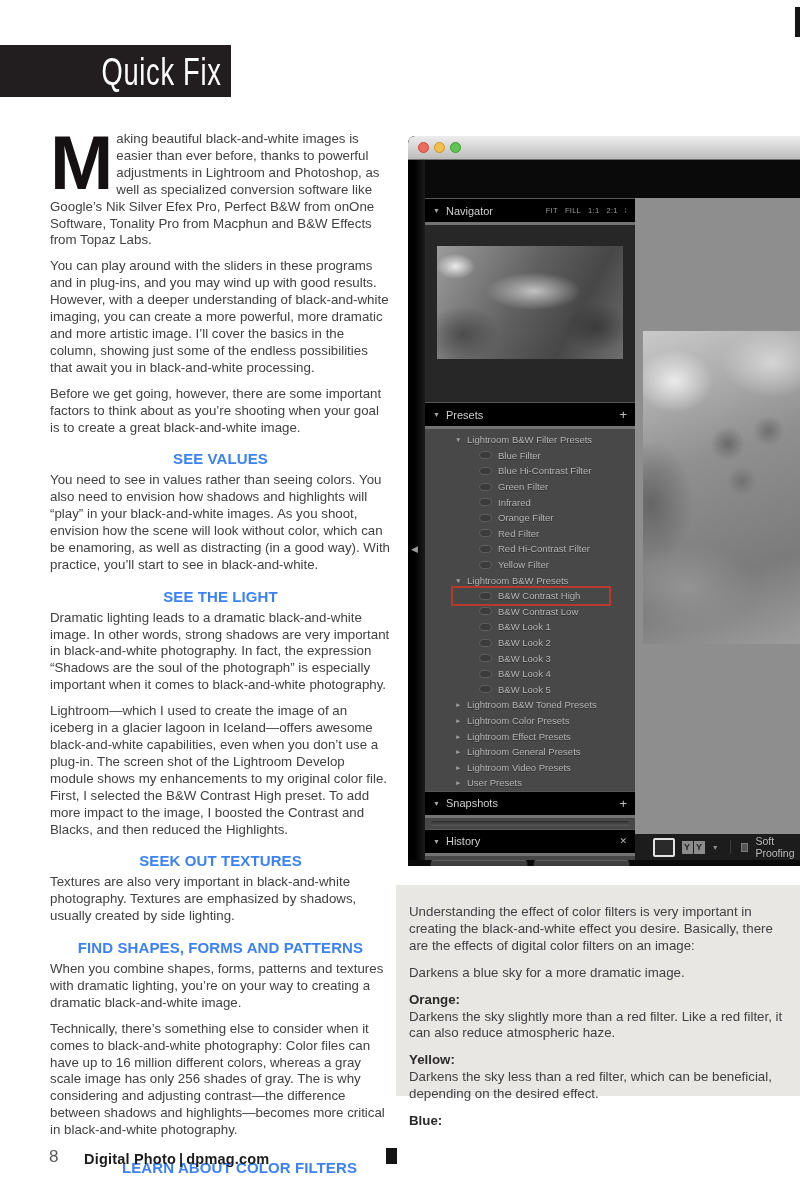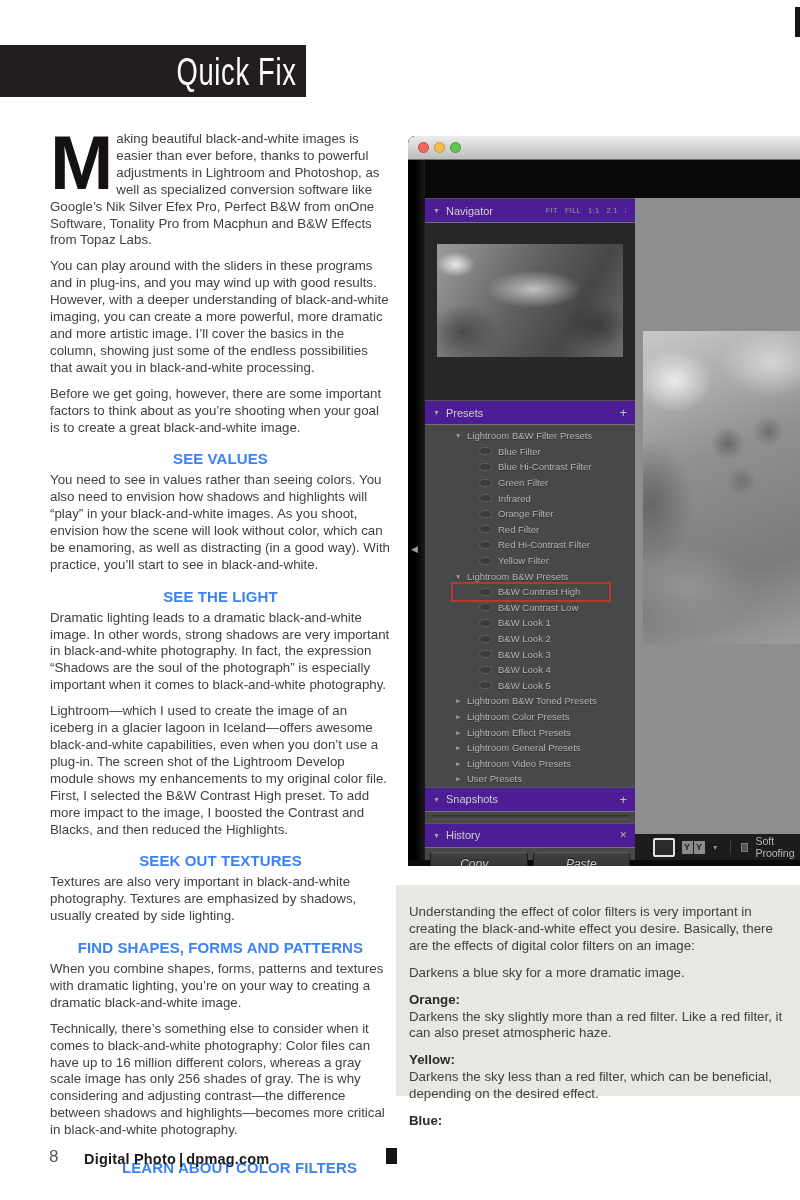--- a/index.html
+++ b/index.html
@@ -1,19 +1,19 @@
 <!DOCTYPE html>
 <html><head>
 <meta charset="utf-8">
 <style>
   html,body{margin:0;padding:0;width:800px;height:1200px;overflow:hidden;background:#fff;
     font-family:"Liberation Sans",sans-serif;}
 
   
-  .qf-bar{position:absolute;left:0;top:45px;width:306px;height:52px;background:#221e1f;}
+  .qf-bar{position:absolute;left:0;top:45px;width:231px;height:52px;background:#221e1f;}
   .qf-title{position:absolute;right:9px;top:5px;color:#fff;font-size:39px;font-weight:400;
     transform:scaleX(.70);transform-origin:right center;letter-spacing:1px;white-space:nowrap;}
   .corner-mark{position:absolute;right:0;top:7px;width:5px;height:30px;background:#161616;}
 
   
   .article{position:absolute;left:50px;top:131px;width:341px;color:#414042;
     font-size:13.3px;line-height:16.9px;}
   .article p{margin:0 0 9px;}
   .dropcap{float:left;font-size:76px;line-height:56px;font-weight:bold;color:#151112;
     margin:4px 7px 0 0;letter-spacing:-4px;}
@@ -29,21 +29,21 @@
   .tl.close{background:#ee6a5f;border:1px solid #c6473c;}
   .tl.min{background:#f5bf4f;border:1px solid #c9942a;}
   .tl.zoom{background:#61c554;border:1px solid #3e9a33;}
   .lr-rail{position:absolute;left:0;top:24px;width:17px;height:700px;
     background:linear-gradient(90deg,#000 40%,#1c1c1c);}
   .rail-arrow{position:absolute;left:3px;top:384px;color:#9c9c9c;font-size:9px;}
 
   .lr-panel{position:absolute;left:17px;top:62px;width:210px;height:662px;background:#474747;
     display:flex;flex-direction:column;}
   .panel-head{height:23px;flex:0 0 23px;display:flex;align-items:center;padding:0 8px;
-    background:#4c1d95;color:#cfcfcf;font-size:11px;border-bottom:1px solid #737373;
+    background:#000000;color:#cfcfcf;font-size:11px;border-bottom:3px solid #737373;
     border-top:1px solid #565656;}
   .panel-head .tri{font-size:7px;color:#a5a5a5;margin-right:6px;}
   .panel-head .grow{flex:1;}
   .nav-zooms{display:flex;gap:7px;align-items:center;font-size:7.5px;color:#9a9a9a;letter-spacing:.3px;}
   .plus{color:#c2c2c2;font-size:13px;}
   .xicon{color:#b5b5b5;font-size:9px;}
 
   .nav-preview{height:177px;flex:0 0 177px;background:#272727;position:relative;}
   .nav-photo{position:absolute;left:12px;top:21px;width:186px;height:113px;background:
     radial-gradient(ellipse 70px 28px at 52% 40%,rgba(205,205,205,.9),rgba(205,205,205,0) 68%),
@@ -311,21 +311,21 @@
   </div>
 </div>
 
 <div class="filter-box">
   <p class="intro">Understanding the effect of color filters is very important in creating the black-and-white effect you desire. Basically, there are the effects of digital color filters on an image:</p>
   <div class="f-entry">
     <div class="f-desc">Darkens a blue sky for a more dramatic image.</div>
   </div>
   <div class="f-entry">
     <div class="f-name">Orange:</div>
-    <div class="f-desc">Darkens the sky slightly more than a red filter. Like a red filter, it can also preset atmospheric haze.</div>
+    <div class="f-desc">Darkens the sky slightly more than a red filter. Like a red filter, it can also reduce atmospheric haze.</div>
   </div>
   <div class="f-entry">
     <div class="f-name">Yellow:</div>
     <div class="f-desc">Darkens the sky less than a red filter, which can be beneficial, depending on the desired effect.</div>
   </div>
   <div class="f-entry">
     <div class="f-name">Blue:</div>
     <div class="f-desc"></div>
   </div>
 </div>

